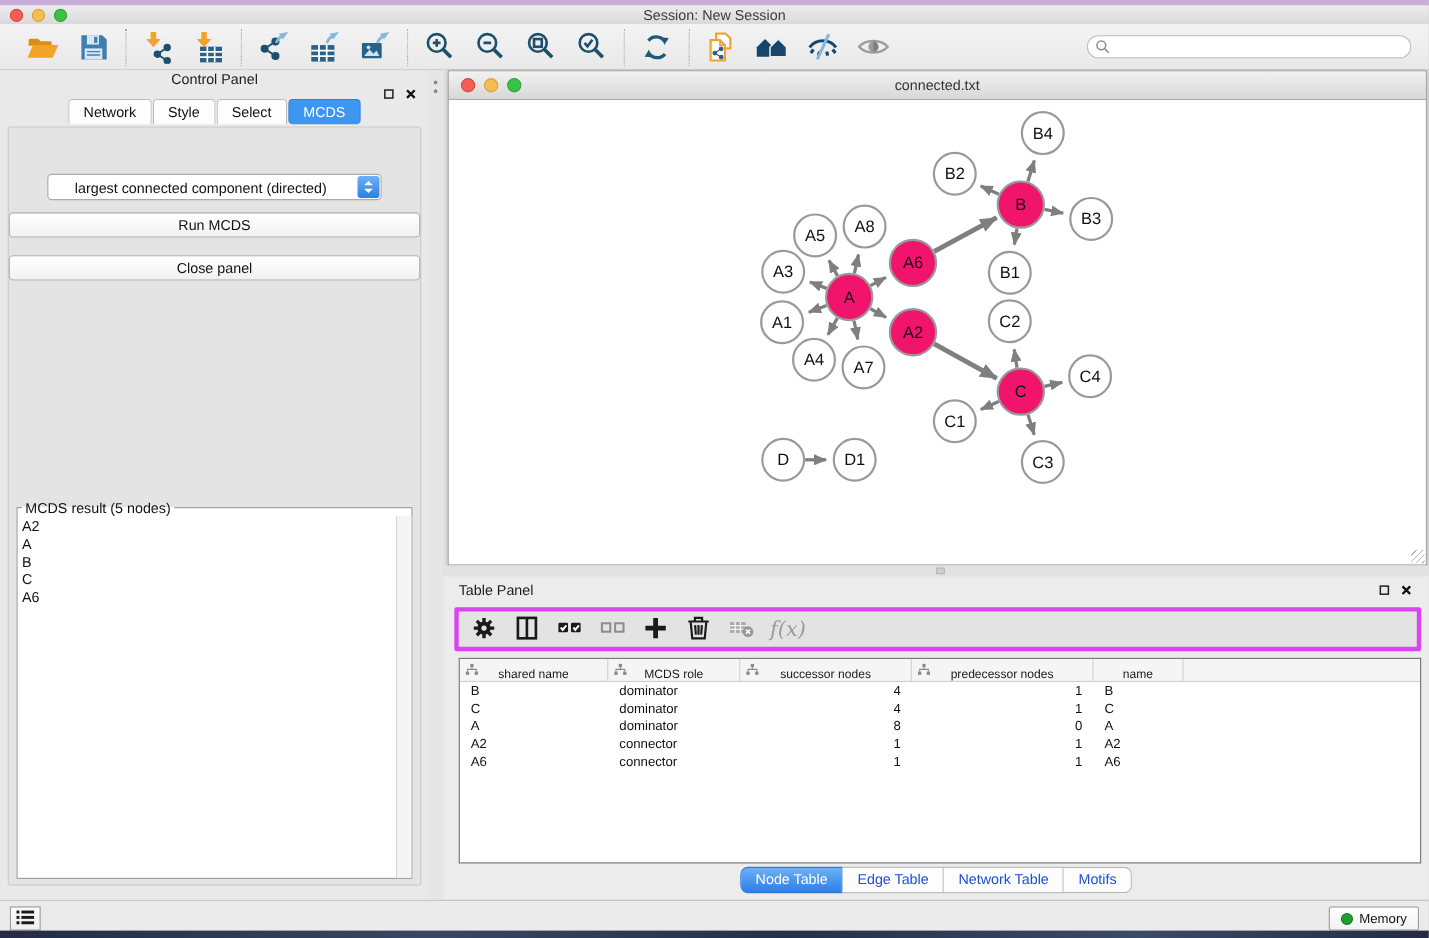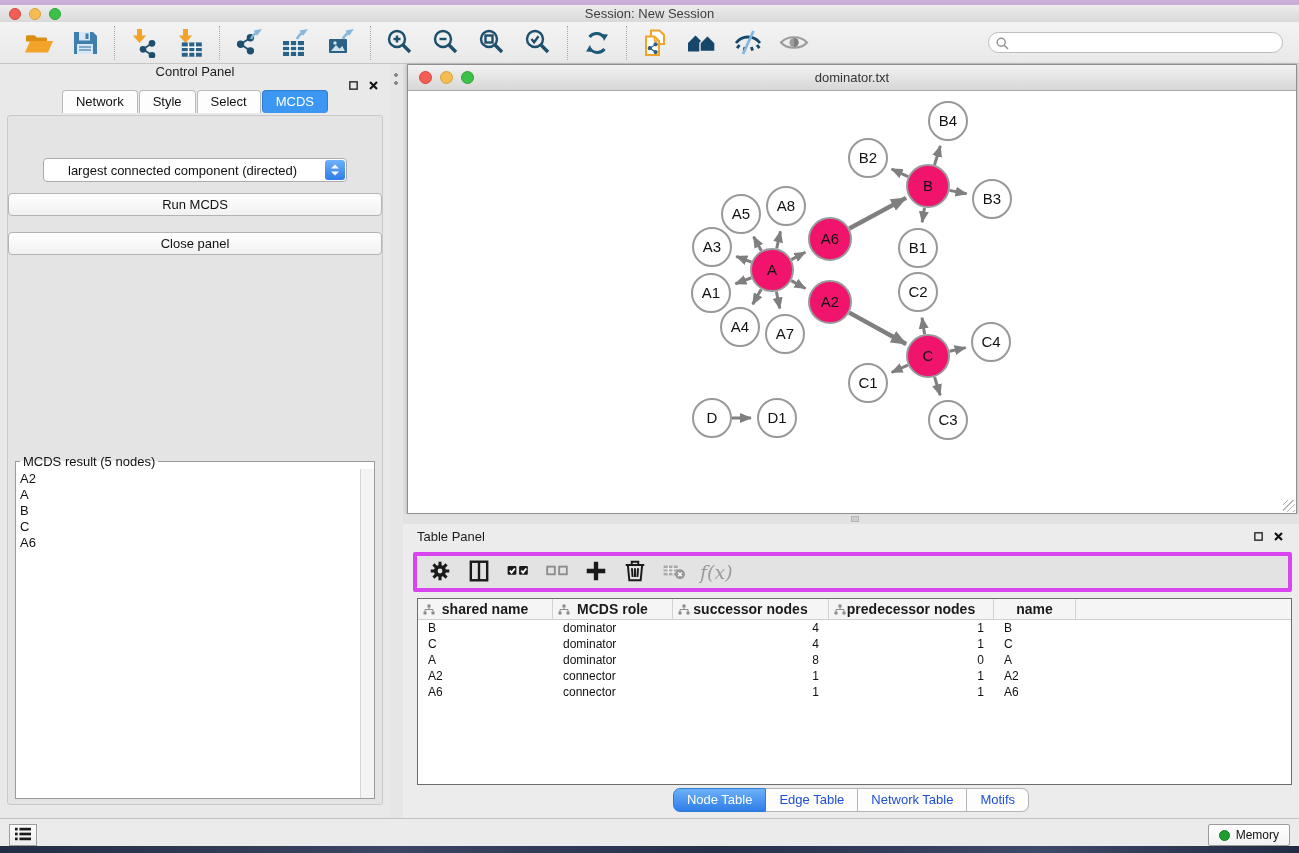--- a/index.html
+++ b/index.html
@@ -82,22 +82,22 @@
   
   .table-panel { position:absolute; left:0; top:460px; width:896px; height:294px; background:#ececec; }
   .tp-header { height:24px; display:flex; align-items:center; padding:0 14px; }
   .tp-title { font-size:13px; color:#1c1c1c; }
   .tp-toolbar { position:absolute; left:10px; right:7px; top:28px; height:40px; background:#e3e3e3;
     border:4px solid #d946ef; border-radius:2px; display:flex; align-items:center; gap:9px; padding:0 8px; }
   .tp-btn { background:none; border:none; width:30px; height:30px; display:flex; align-items:center; justify-content:center; }
   .fx-label { font-family:"DejaVu Serif", serif; font-style:italic; font-size:19px; color:#9a9a9a; margin-left:2px; }
   .tp-table { position:absolute; left:14px; right:7px; top:74px; bottom:33px; background:#fff; border:1px solid #6d6d6d; overflow:hidden; }
   .t-head { display:flex; height:21px; background:#f5f5f5; border-bottom:1px solid #cfcfcf; }
-  .t-hcell { position:relative; display:flex; align-items:center; justify-content:center; font-size:14px; color:#1a1a1a;
-    border-right:1px solid #d2d2d2; flex:0 0 auto;font-weight:bold; }
+  .t-hcell { position:relative; display:flex; align-items:flex-end; justify-content:center; font-size:11px; color:#1a1a1a;
+    border-right:1px solid #d2d2d2; flex:0 0 auto; }
   .t-hcell .hicon { position:absolute; left:5px; top:4px; }
   .t-row { display:flex; height:16px; align-items:center; }
   .t-cell { font-size:12px; color:#111; flex:0 0 auto; padding:0 10px; white-space:nowrap; }
   .tp-tabs { position:absolute; left:0; right:0; bottom:6px; display:flex; justify-content:center; }
   .tp-tab { background:#fdfdfd; border:1px solid #b5b5b5; border-left:none; font-size:13px; color:#1d4ed8; padding:3px 13px 4px; }
   .tp-tab:first-child { border-left:1px solid #b5b5b5; border-radius:7px 0 0 7px; }
   .tp-tab:last-child { border-radius:0 7px 7px 0; }
   .tp-tab.active { background:linear-gradient(#6db1f7,#2e7de8); color:#fff; border-color:#2f7ed2; }
 
   
@@ -422,21 +422,21 @@
       </div>
 
     <div class="right-area">
       <div class="net-frame">
         <div class="net-titlebar">
           <div class="lights" style="margin-left:11px;">
             <span class="light red" style="width:13px;height:13px;"></span>
             <span class="light yellow" style="width:13px;height:13px;"></span>
             <span class="light green" style="width:13px;height:13px;"></span>
           </div>
-          <div class="net-title">dominator.txt</div>
+          <div class="net-title">connected.txt</div>
         </div>
         <div class="net-canvas">
           <svg id="graph-svg" width="888" height="422">
               <defs>
                 <marker id="arr" markerUnits="userSpaceOnUse" markerWidth="12" markerHeight="10" refX="11" refY="5" orient="auto">
                   <path d="M0 0 L12 5 L0 10 Z" fill="#7f7f7f"></path>
                 </marker>
     <marker id="arrBig" markerUnits="userSpaceOnUse" markerWidth="16" markerHeight="13" refX="15" refY="6.5" orient="auto">
                   <path d="M0 0 L16 6.5 L0 13 Z" fill="#7f7f7f"></path>
                 </marker>

